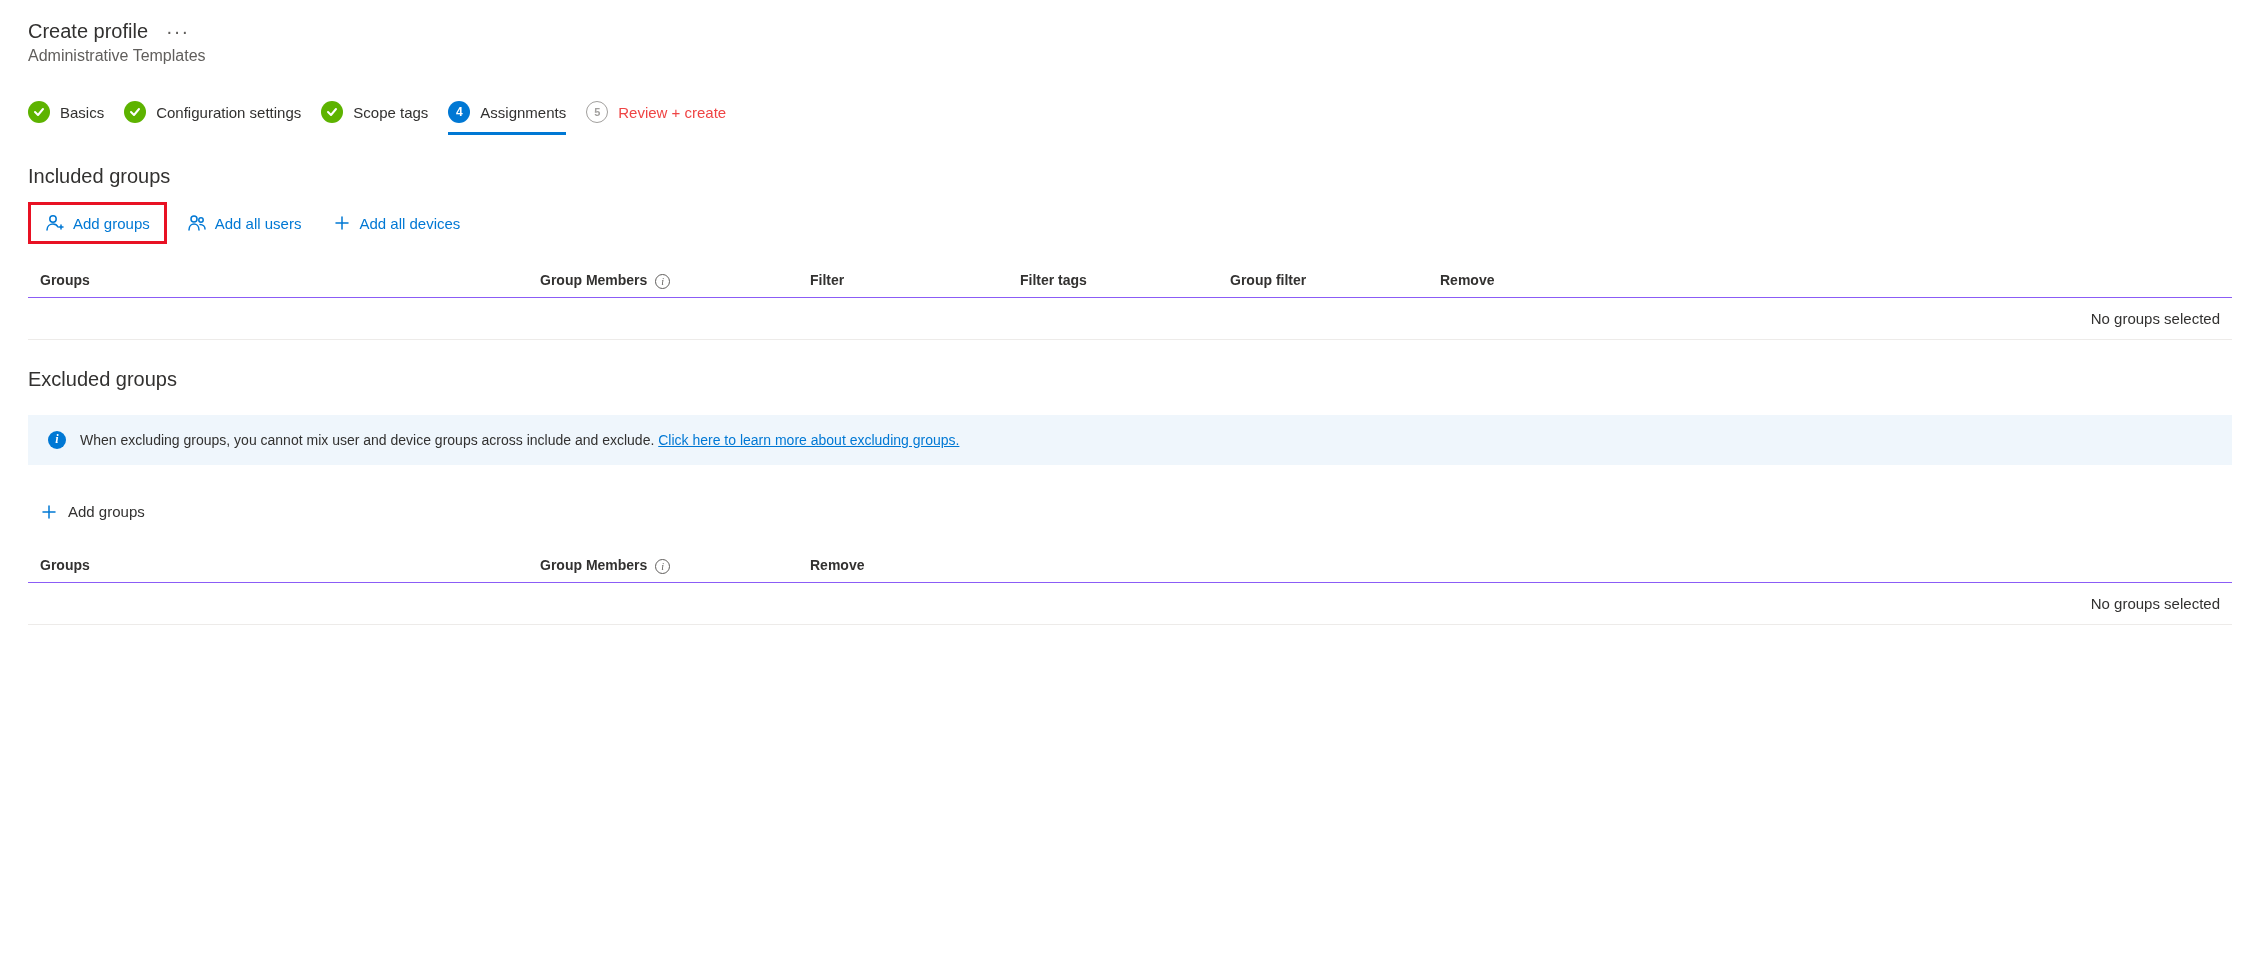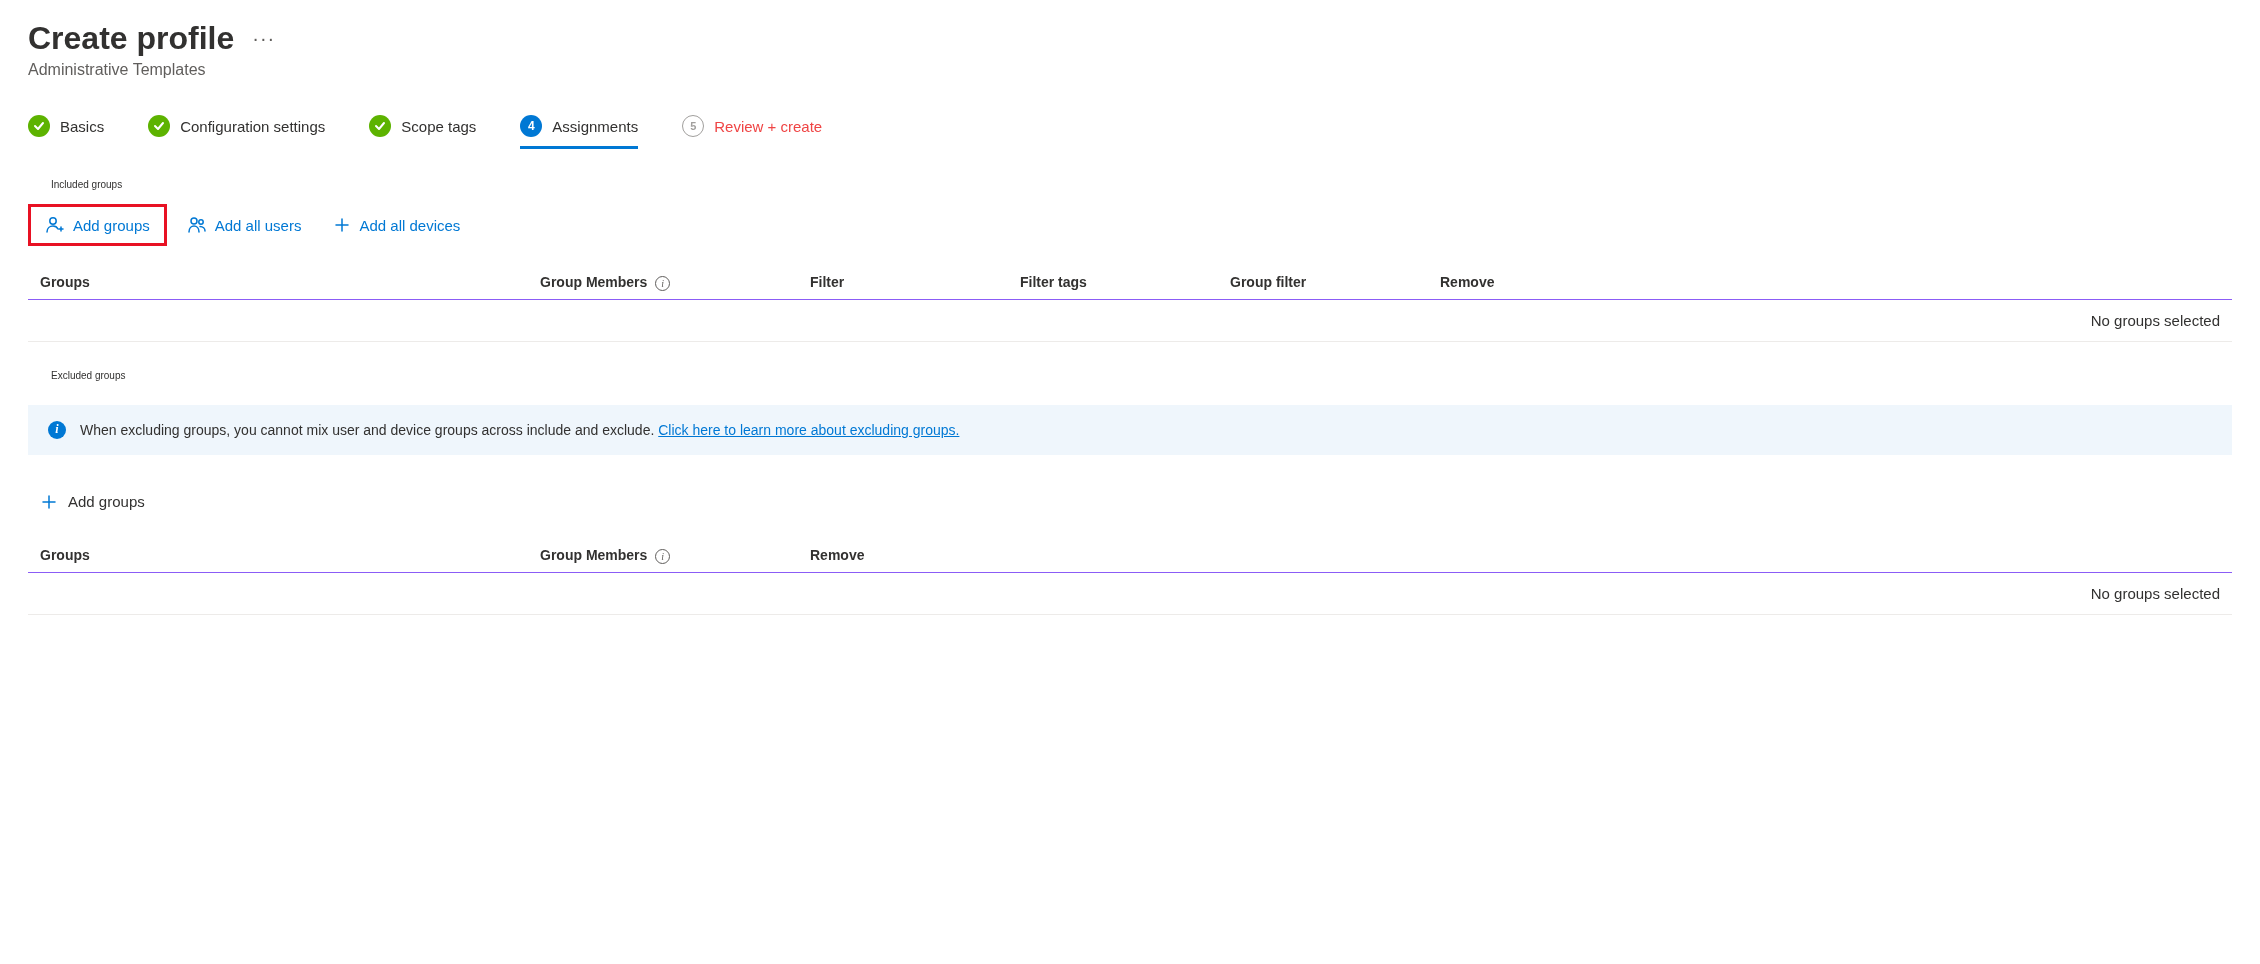--- a/index.html
+++ b/index.html
@@ -14,37 +14,37 @@
       padding: 20px 28px;
       font-size: 14px;
     }
     .header-row {
       display: flex;
       align-items: center;
       gap: 18px;
       margin-bottom: 4px;
     }
     .page-title {
-      font-size: 32px;
-      font-weight: 700;
+      font-size: 20px;
+      font-weight: 400;
       color: #323130;
     }
     .more-icon {
       font-size: 20px;
       color: #605e5c;
       letter-spacing: 1px;
     }
     .subtitle {
       font-size: 16px;
       color: #605e5c;
       margin-bottom: 36px;
     }
     .wizard-steps {
       display: flex;
-      gap: 44px;
+      gap: 20px;
       align-items: center;
       margin-bottom: 30px;
     }
     .step {
       display: flex;
       align-items: center;
       gap: 10px;
       cursor: pointer;
       padding-bottom: 12px;
       position: relative;
@@ -87,24 +87,23 @@
       left: 0;
       right: 0;
       bottom: 0;
       height: 3px;
       background: #0078d4;
     }
     .step.pending .step-label {
       color: #ef4444;
     }
     .section-heading {
-      font-size: 10px;
+      font-size: 20px;
       color: #323130;
       margin-bottom: 14px;
-      margin-left: 23px;
     }
     .action-bar {
       display: flex;
       gap: 8px;
       margin-bottom: 20px;
     }
     .action-btn {
       display: flex;
       align-items: center;
       gap: 8px;

